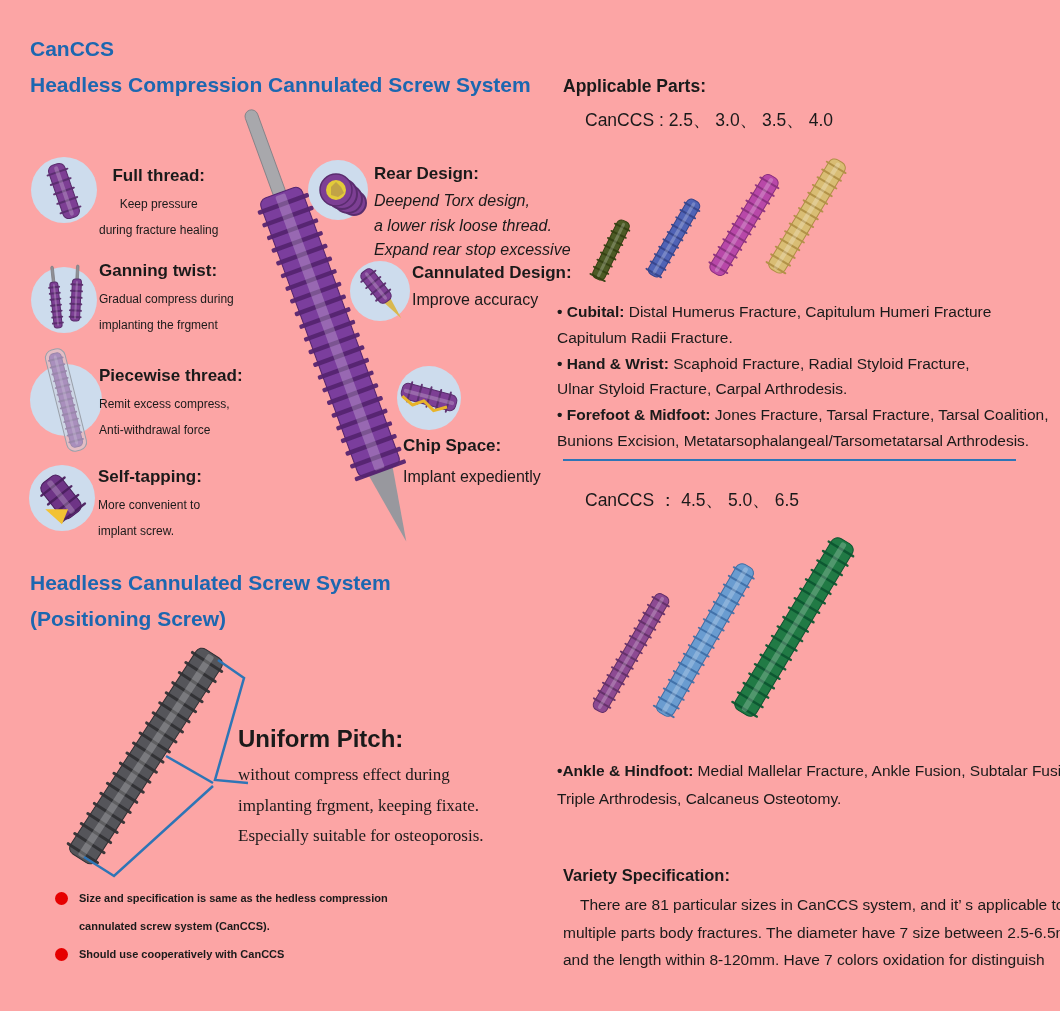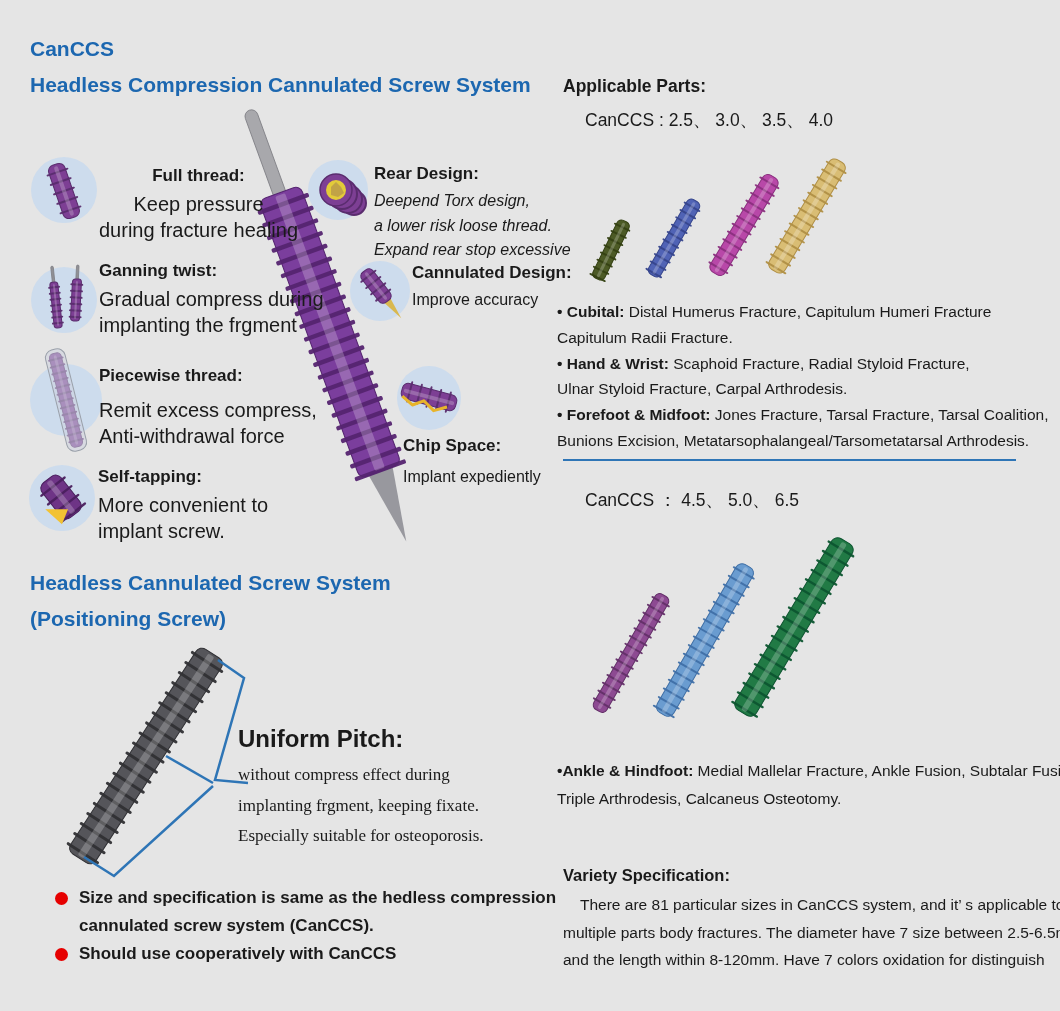--- a/index.html
+++ b/index.html
@@ -1,32 +1,32 @@
 <!DOCTYPE html>
 <html style="--blue: #1c67b0; --divblue: #2e75b6; --text: #1a1a1a; --red: #e60000; --circle_bg: #cddced;"><head>
 <meta charset="utf-8">
 <style>
   html,body{margin:0;padding:0;background:#fff;}
-  .page{position:relative;width:1060px;height:1011px;background:#e5e5e5;
+  .page{position:relative;width:1060px;height:1011px;background:#fca5a5;
         font-family:"Liberation Sans",sans-serif;color:var(--text,#1a1a1a);overflow:hidden;}
   .abs{position:absolute;}
   .nw{white-space:nowrap;}
   .blue-h{color:var(--blue,#1c67b0);font-weight:bold;font-size:21px;}
   .feature-title{font-size:17px;font-weight:bold;}
-  .feature-body{font-size:20px;line-height:25.5px;}
+  .feature-body{font-size:12px;line-height:25.5px;}
   .mid-body{font-size:16px;line-height:24.5px;}
   .section-label{font-size:17.5px;font-weight:bold;}
   .group-title{font-size:17.5px;}
   .bullets-sm{font-size:15.5px;line-height:25.8px;}
   .bullets-lg{font-size:15.5px;line-height:27.5px;}
   .variety{font-size:15.5px;line-height:27.5px;}
   .indent{text-indent:17px;}
   .uniform-title{font-size:24px;font-weight:bold;}
   .uniform-body{font-size:17px;line-height:30.5px;}
-  .notes{font-size:17px;font-weight:bold;line-height:28px;}
+  .notes{font-size:11px;font-weight:bold;line-height:28px;}
   .note-row{display:flex;align-items:flex-start;}
   .dot{width:13px;height:13px;border-radius:50%;background:var(--red,#e60000);
        display:inline-block;margin:8px 11px 0 0;flex:none;}
   .divider{height:2px;background:var(--divblue,#2e75b6);}
   #screw-layer{position:absolute;left:0;top:0;}
 </style>
 </head>
 <body>
 
 <div class="page">
@@ -317,21 +317,21 @@
   <div class="abs nw" style="left:99px;top:261px;">
     <div class="feature-title nw">Ganning twist:</div>
     <div class="feature-body nw" style="margin-top:6px;">
       <div class="nw">Gradual compress during</div>
       <div class="nw">implanting the frgment</div>
     </div>
   </div>
 
   <div class="abs nw" style="left:99px;top:366px;">
     <div class="feature-title nw">Piecewise thread:</div>
-    <div class="feature-body nw" style="margin-top:12px;">
+    <div class="feature-body nw" style="margin-top:6px;">
       <div class="nw">Remit excess compress,</div>
       <div class="nw">Anti-withdrawal force</div>
     </div>
   </div>
 
   <div class="abs nw" style="left:98px;top:467px;">
     <div class="feature-title nw">Self-tapping:</div>
     <div class="feature-body nw" style="margin-top:6px;">
       <div class="nw">More convenient to</div>
       <div class="nw">implant screw.</div>

